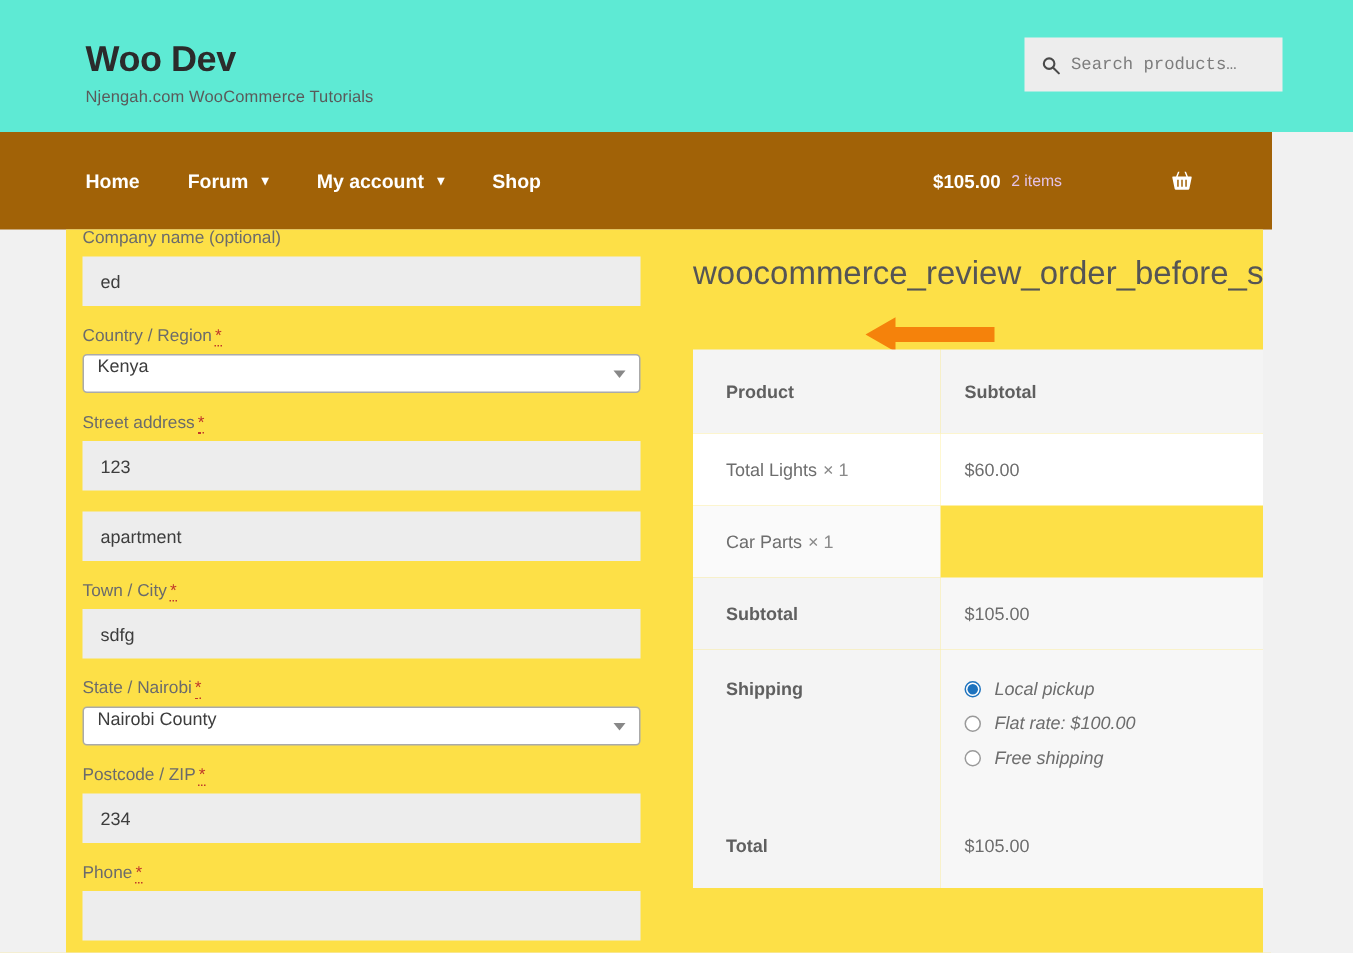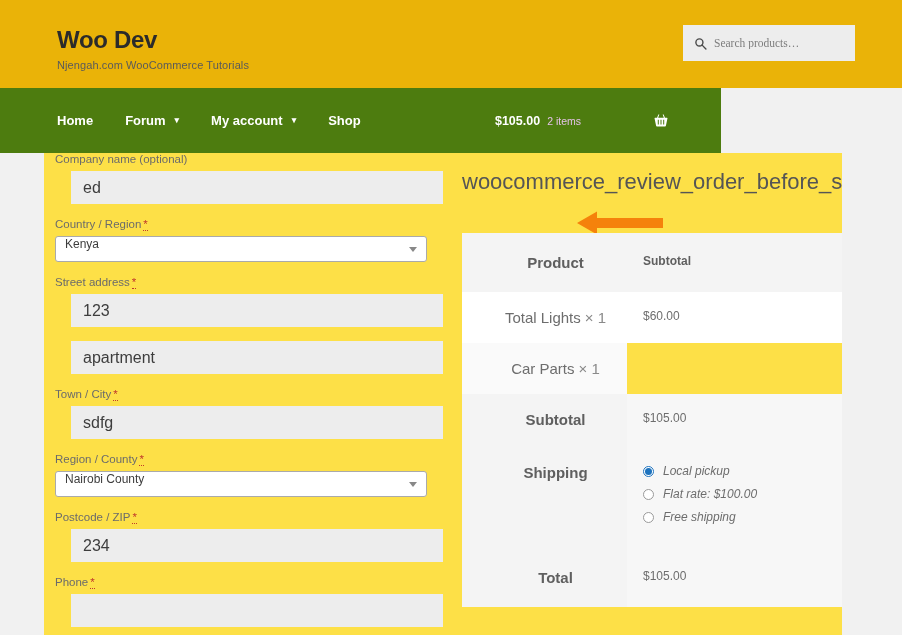--- a/index.html
+++ b/index.html
@@ -14,21 +14,21 @@
     position: relative;
     width: 902px; height: 635px;
     background: #f1f1f1;
   }
 
   
   .site-header {
     position: absolute;
     left: 0; top: 0;
     width: 902px; height: 88px;
-    background: #eab308;
+    background: #5eead4;
   }
   .branding {
     position: absolute;
     left: 57px; top: 27px;
   }
   .site-title {
     font-size: 24px;
     font-weight: bold;
     color: #2b2b2b;
     letter-spacing: -0.3px;
@@ -54,34 +54,34 @@
     width: 13px; height: 13px;
     flex: 0 0 auto;
     margin-right: 7px;
     color: #4a4a4a;
     display: block;
   }
   .search-input {
     border: none;
     outline: none;
     background: transparent;
-    font-family: Liberation Serif, serif;
+    font-family: Liberation Mono, monospace;
     font-size: 11.5px;
     color: #666;
     width: 135px;
     padding: 0;
   }
   .search-input::placeholder { color: #7d7d7d; }
 
   
   .main-nav {
     position: absolute;
     left: 0; top: 88px;
-    width: 721px; height: 65px;
-    background: #4d7c0f;
+    width: 848px; height: 65px;
+    background: #a16207;
     text-decoration: underline;
   }
   .nav-links {
     position: absolute;
     left: 57px; top: 0;
     height: 65px;
     display: flex;
     align-items: center;
   }
   .nav-item {
@@ -159,23 +159,22 @@
   }
   .text-input {
     display: block;
     width: 372px;
     height: 33px;
     background: #ededed;
     border: none;
     outline: none;
     padding: 0 12px;
     font-family: "Liberation Sans", sans-serif;
-    font-size: 16px;
+    font-size: 12px;
     color: #3d3d3d;
-    margin-left: 16px;
   }
   .select-input {
     display: flex;
     align-items: flex-start;
     width: 372px;
     height: 26px;
     background: #ffffff;
     border: 1px solid #aaaaaa;
     border-radius: 3px;
     padding: 0 9px;
@@ -220,23 +219,22 @@
     left: 0; top: 80px;
     width: 380px;
   }
   .ot-row {
     display: flex;
     width: 380px;
   }
   .ot-cell-l {
     width: 165px;
     padding: 17px 0 17px 22px;
-    font-size: 15px;
+    font-size: 12px;
     color: #6d6d6d;
-    text-align: center;
   }
   .ot-cell-r {
     width: 215px;
     padding: 17px 0 17px 16px;
     font-size: 12px;
     color: #6d6d6d;
   }
   .ot-head .ot-cell-l,
   .ot-head .ot-cell-r {
     font-weight: bold;
@@ -361,21 +359,21 @@
         <div class="spacer-field">
           <input class="text-input" type="text" value="apartment" style="">
         </div>
 
         <div class="field">
           <label class="field-label"><span>Town / City</span><span class="req">*</span></label>
           <input class="text-input" type="text" value="sdfg" style="">
         </div>
 
         <div class="field">
-          <label class="field-label"><span>Region / County</span><span class="req">*</span></label>
+          <label class="field-label"><span>State / Nairobi</span><span class="req">*</span></label>
           <div class="select-input">
             <span>Nairobi County</span>
             <span class="select-arrow"></span>
           </div>
         </div>
 
         <div class="field">
           <label class="field-label"><span>Postcode / ZIP</span><span class="req">*</span></label>
           <input class="text-input" type="text" value="234" style="">
         </div>

